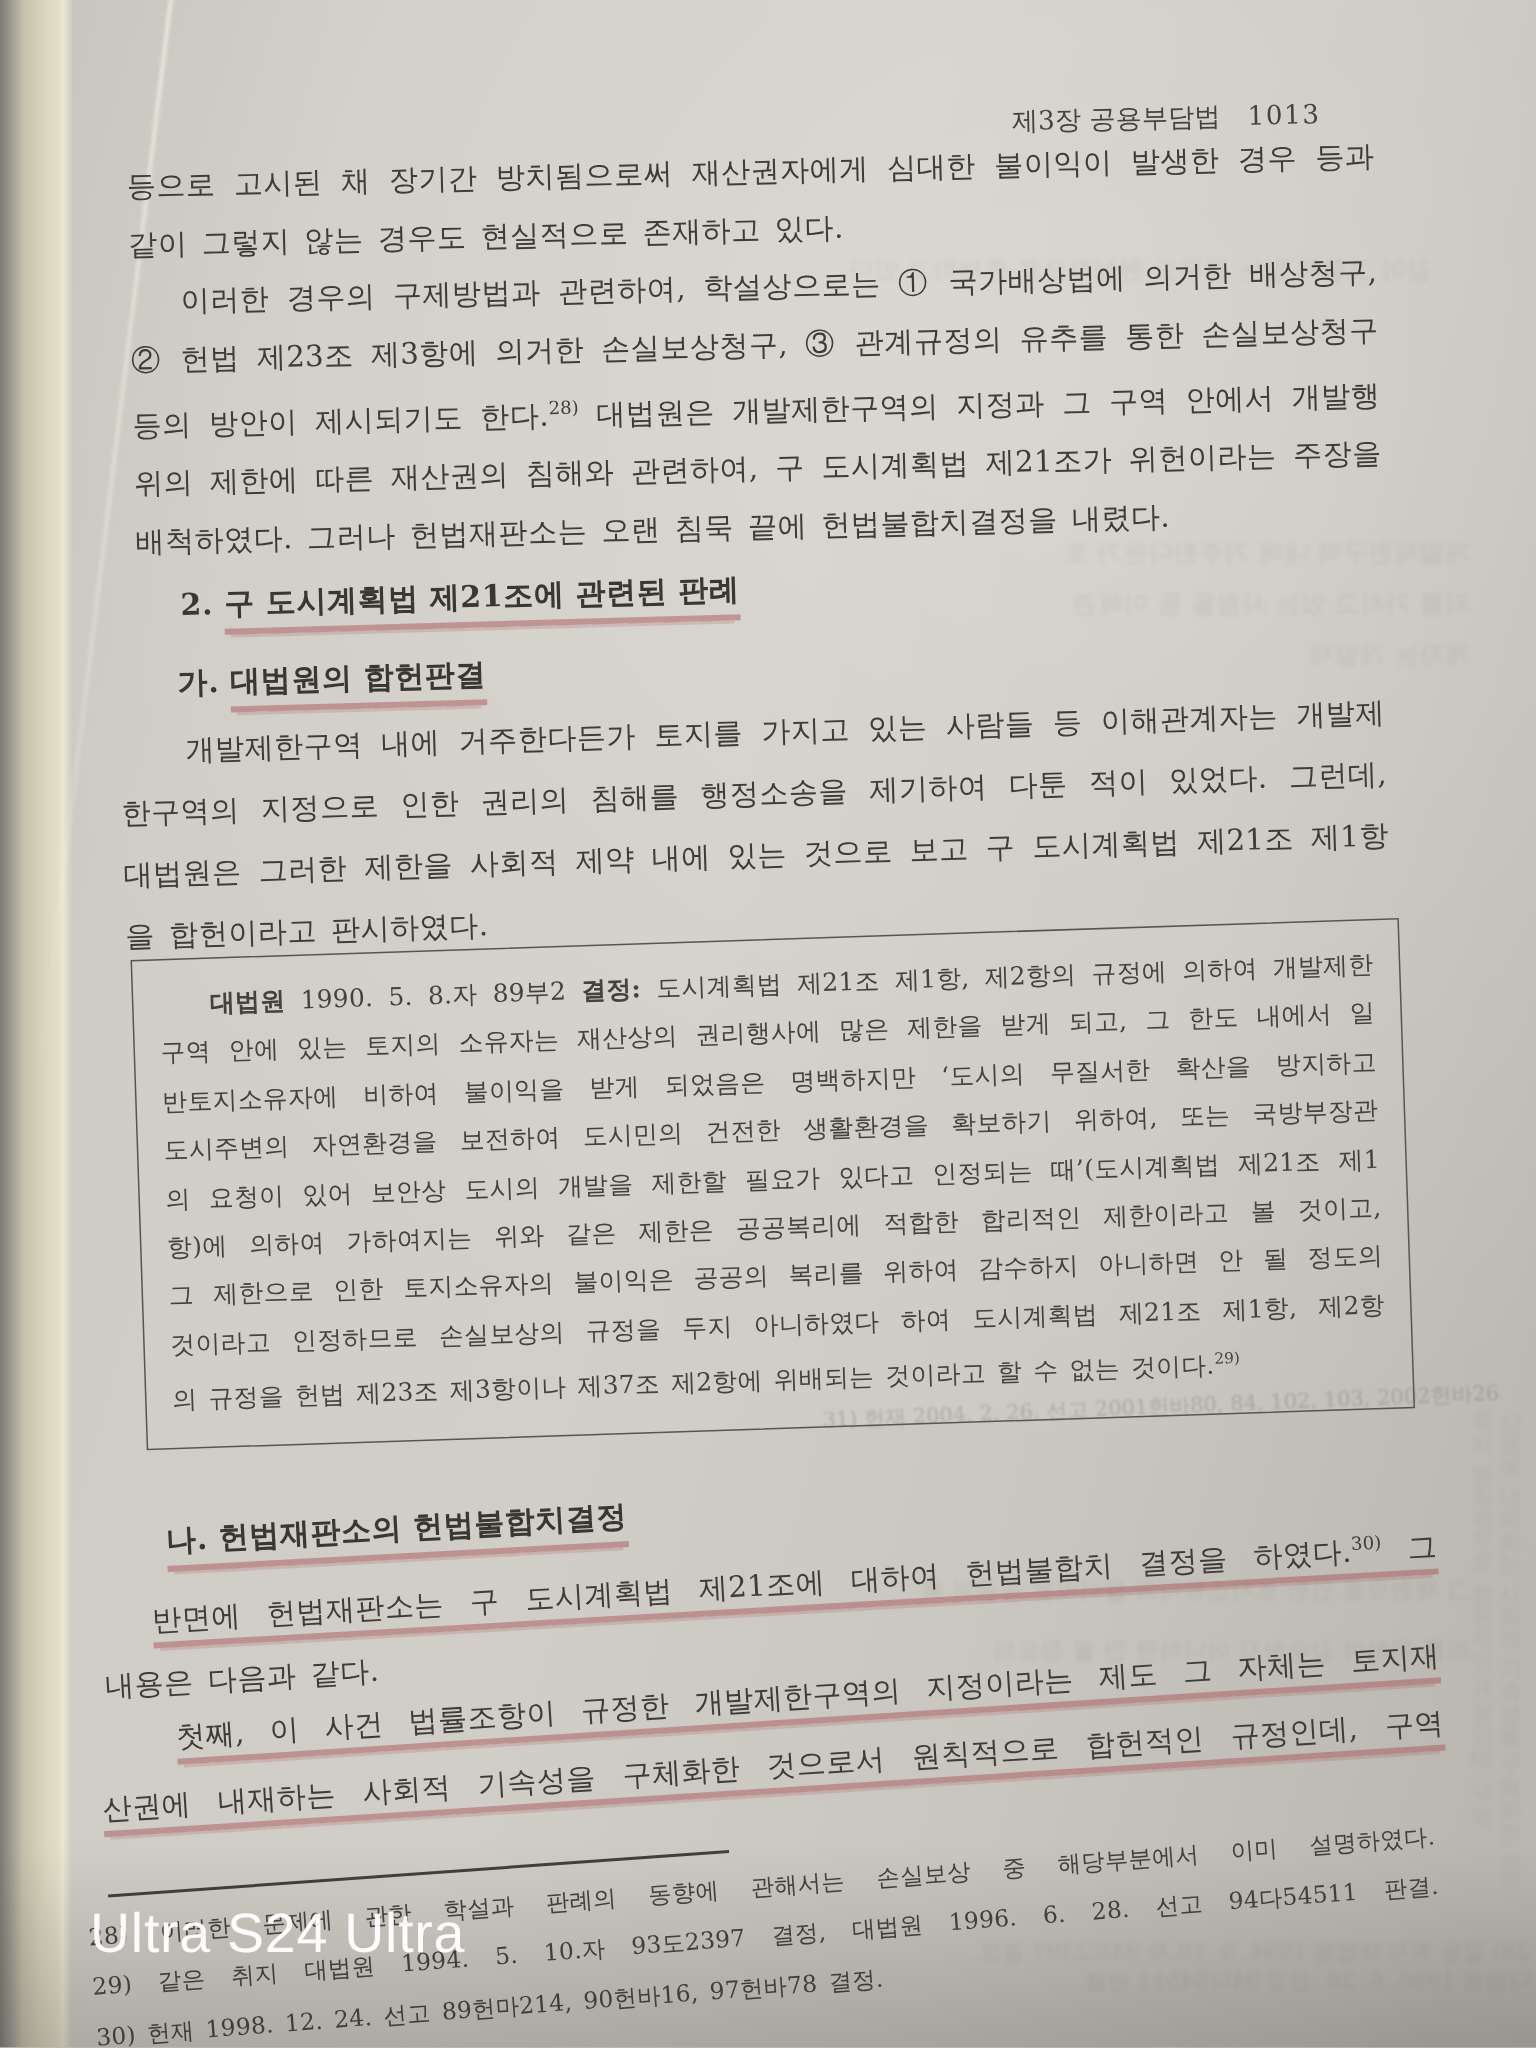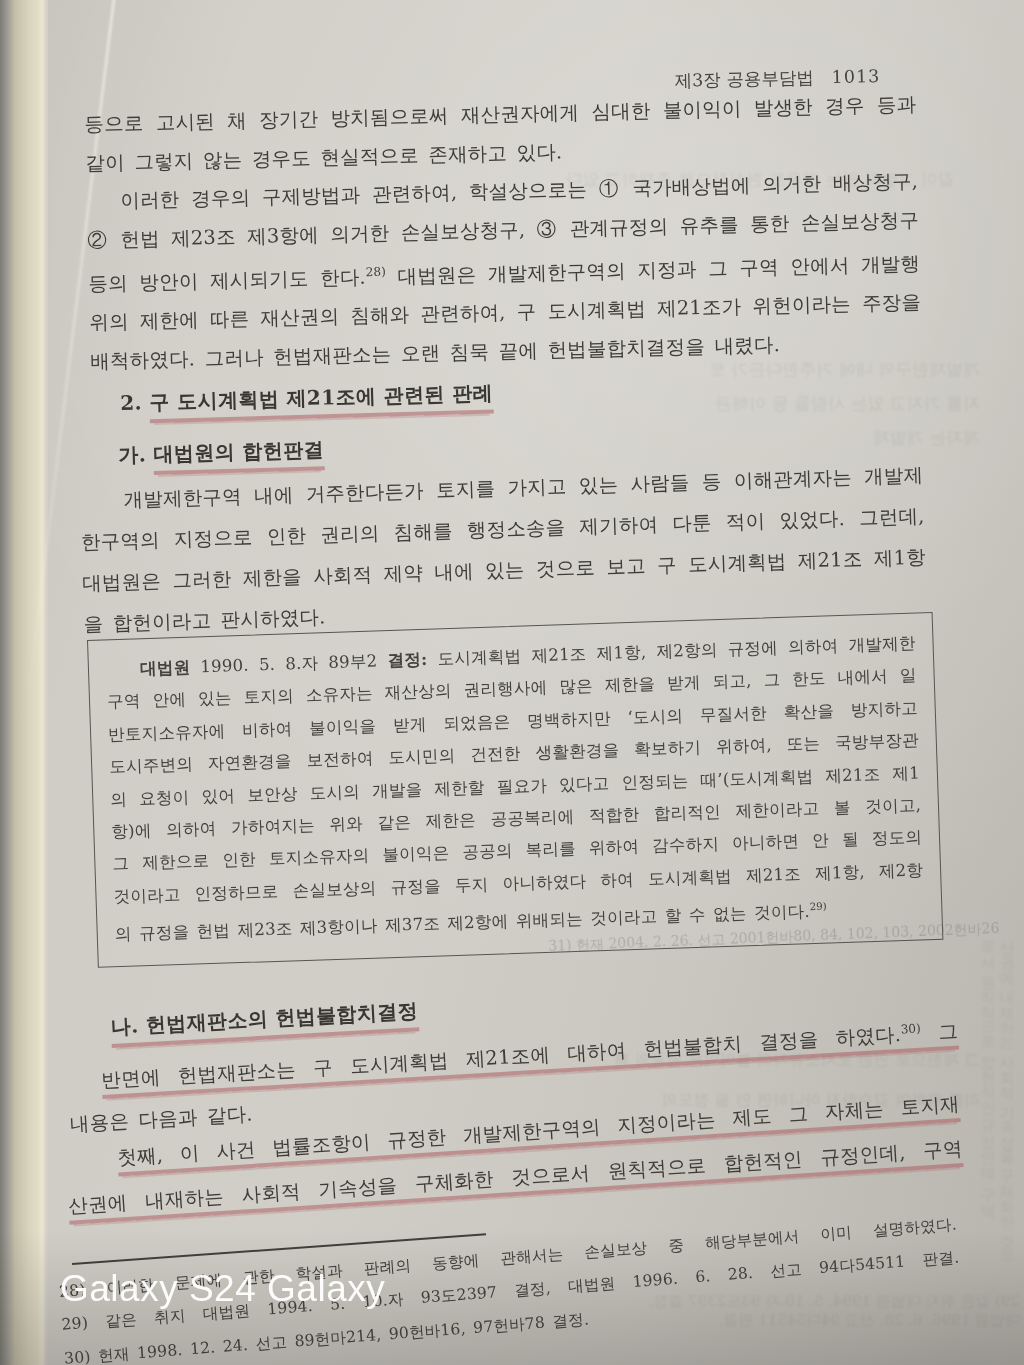--- a/index.html
+++ b/index.html
@@ -183,16 +183,16 @@
     <div class="line"><span class="u">산권에 내재하는 사회적 기속성을 구체화한 것으로서 원칙적으로 합헌적인 규정인데, 구역</span></div>
   </div>
 
   <div class="blk" id="fnrule"></div>
   <div class="blk" id="footnotes">
     <div class="line">28) 이러한 문제에 관한 학설과 판례의 동향에 관해서는 손실보상 중 해당부분에서 이미 설명하였다.</div>
     <div class="line">29) 같은 취지 대법원 1994. 5. 10.자 93도2397 결정, 대법원 1996. 6. 28. 선고 94다54511 판결.</div>
     <div class="line short">30) 헌재 1998. 12. 24. 선고 89헌마214, 90헌바16, 97헌바78 결정.</div>
   </div>
 
-  <div class="blk" id="watermark">Galaxy S24 Galaxy</div>
+  <div class="blk" id="watermark">Ultra S24 Ultra</div>
 
   <div class="vignette"></div>
 </div>
 
 </body></html>

